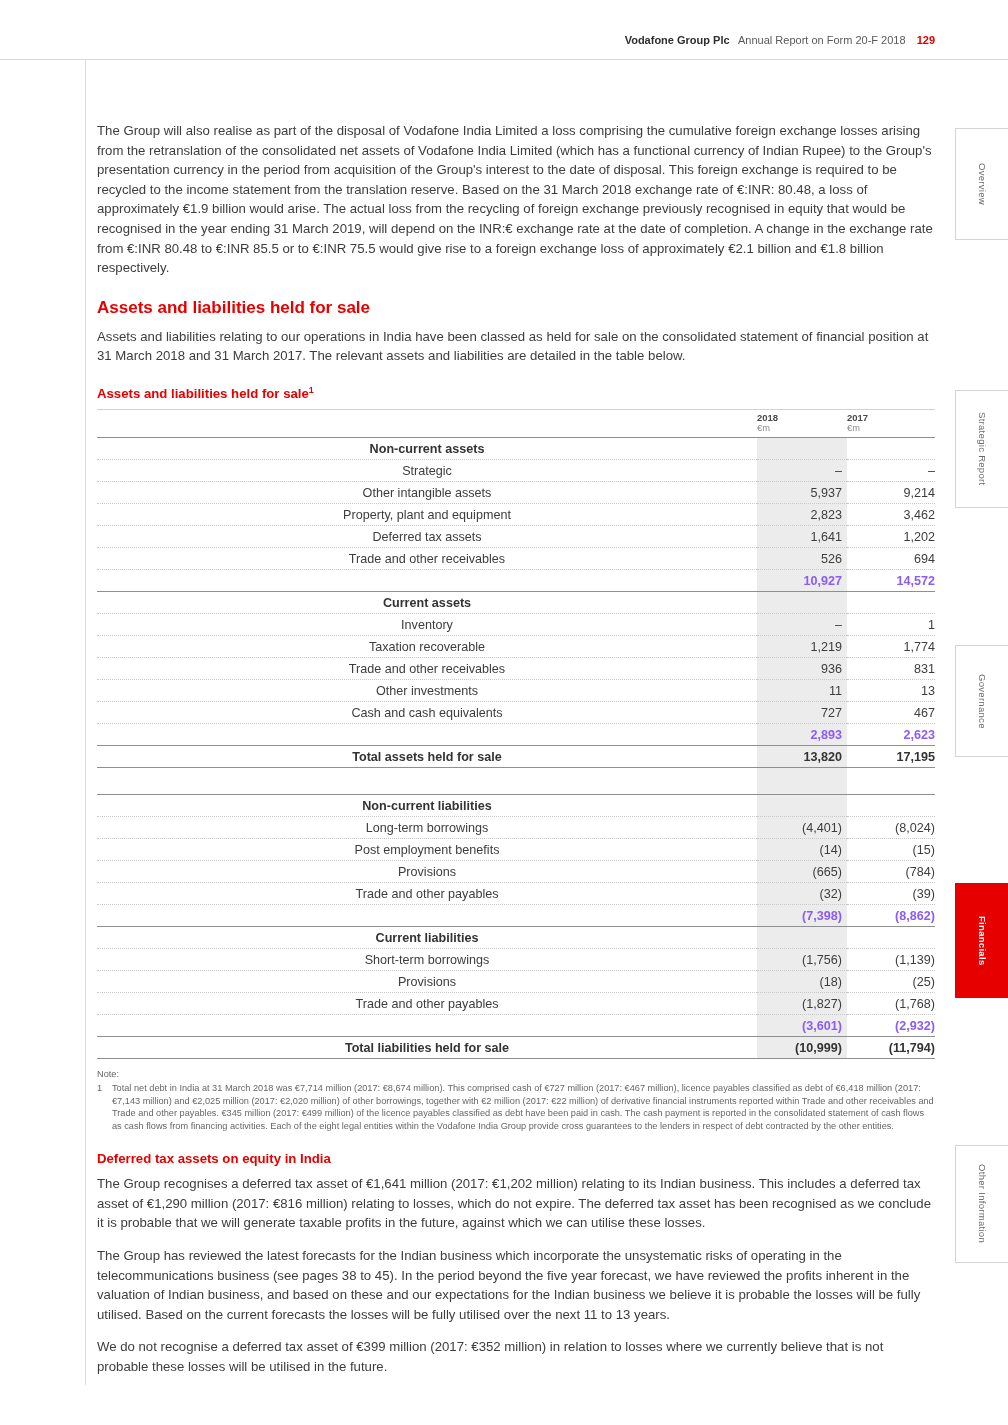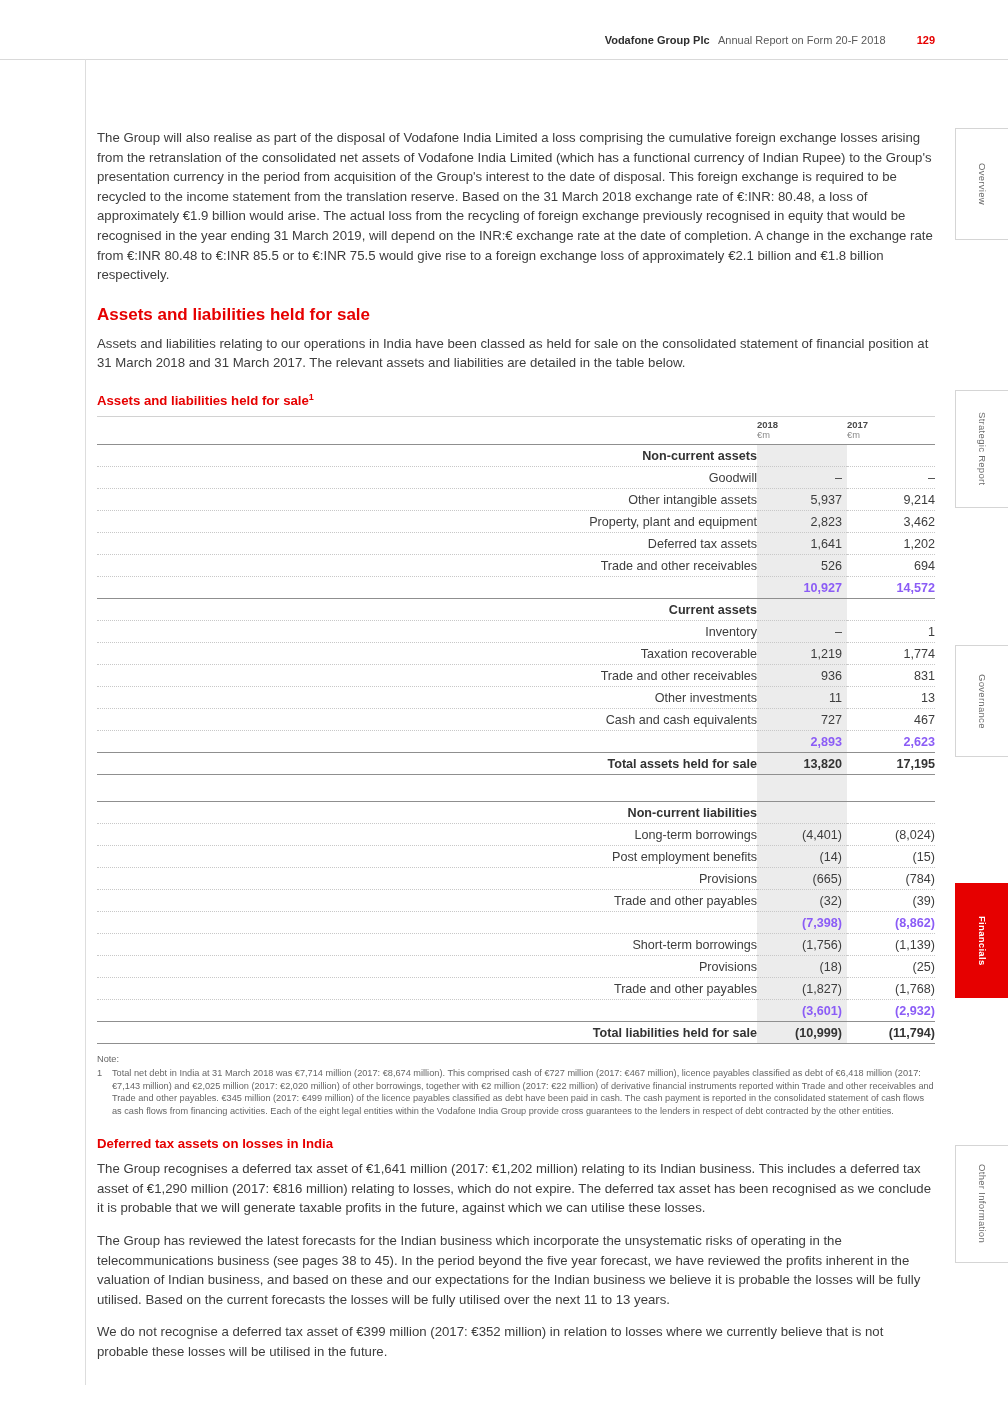--- a/index.html
+++ b/index.html
@@ -12,21 +12,21 @@
     overflow:hidden;
   }
   .page { position:relative; width:1008px; height:1425px; background:#fff; }
 
   
   .top-header {
     position:absolute; top:34px; right:73px;
     font-size:11px; color:#555; white-space:nowrap;
   }
   .top-header .brand { font-weight:bold; color:#2e2e2e; margin-right:6px; }
-  .top-header .report { color:#5a5a5a; margin-right:28px; }
+  .top-header .report { color:#5a5a5a; margin-right:8px; }
   .top-header .pagenum { color:#e60000; font-weight:bold; }
   .top-rule { position:absolute; top:59px; left:0; width:1008px; height:1px; background:#d9d9d9; }
   .left-rule { position:absolute; top:59px; left:85px; width:1px; height:1326px; background:#dddddd; }
 
   
   .side-tabs { position:absolute; top:0; right:0; width:53px; height:1425px; }
   .side-tab {
     position:absolute; right:0; width:53px;
     border:1px solid #d5d5d5; border-right:none;
     background:#ffffff;
@@ -35,37 +35,37 @@
     font-size:9.5px; letter-spacing:0.3px; color:#6b6b6b;
   }
   .side-tab.active { background:#e60000; border-color:#e60000; color:#ffffff; font-weight:bold; }
   .tab-0 { top:128px;  height:112px; }
   .tab-1 { top:390px;  height:118px; }
   .tab-2 { top:645px;  height:112px; }
   .tab-3 { top:883px;  height:115px; }
   .tab-4 { top:1145px; height:118px; }
 
   
-  main { position:absolute; left:97px; top:7px; width:838px; padding-top:121px; }
+  main { position:absolute; left:97px; top:0; width:838px; padding-top:121px; }
   p.body { font-size:13.2px; line-height:19.6px; color:#3d3d3d; margin-bottom:13px; }
   h2.red-lg { color:#e60000; font-size:17px; font-weight:bold; margin:20px 0 9px; }
   h3.red-sm { color:#e60000; font-size:13.2px; font-weight:bold; margin:19px 0 8px; }
   h3.red-sm sup { font-size:9px; }
 
   
   table.hfs { width:100%; border-collapse:collapse; color:#3d3d3d; margin-top:2px; }
   table.hfs th {
     font-weight:normal; text-align:left; vertical-align:bottom;
     font-size:9.3px; color:#777; padding:2px 0 4px;
     border-top:1px solid #d2d2d2;
   }
   table.hfs th .yr { font-weight:bold; color:#4a4a4a; font-size:9.5px; }
   table.hfs th .unit { color:#8a8a8a; }
   table.hfs td { font-size:12.6px; padding:3.5px 0; vertical-align:bottom; }
-  .c-label { text-align:right; }
+  .c-label { text-align:center; }
   .c-2018 { width:90px; text-align:right; padding-right:5px !important; }
   td.c-2018 { background:#ececec; }
   th.c-2018 { background:transparent; }
   .c-2017 { width:88px; text-align:right; }
 
   tr.row-section td { font-weight:bold; color:#333; border-top:1px solid #8f8f8f; }
   tr.row-data td { border-top:1px dotted #c8c8c8; }
   tr.row-subtotal td { border-top:1px dotted #c8c8c8; font-weight:bold; color:#8b5cf6; }
   tr.row-total td { border-top:1px solid #8f8f8f; border-bottom:1px solid #8f8f8f; font-weight:bold; color:#333; }
   tr.row-spacer td { height:27px; padding:0; }
@@ -121,21 +121,21 @@
           </th>
         </tr>
       </thead>
       <tbody>
           <tr class="row-section">
             <td class="c-label">Non-current assets</td>
             <td class="c-2018"></td>
             <td class="c-2017"></td>
           </tr>
           <tr class="row-data">
-            <td class="c-label">Goodwill</td>
+            <td class="c-label">Strategic</td>
             <td class="c-2018">–</td>
             <td class="c-2017">–</td>
           </tr>
           <tr class="row-data">
             <td class="c-label">Other intangible assets</td>
             <td class="c-2018">5,937</td>
             <td class="c-2017">9,214</td>
           </tr>
           <tr class="row-data">
             <td class="c-label">Property, plant and equipment</td>
@@ -224,20 +224,25 @@
           </tr>
           <tr class="row-data">
             <td class="c-label">Trade and other payables</td>
             <td class="c-2018">(32)</td>
             <td class="c-2017">(39)</td>
           </tr>
           <tr class="row-subtotal">
             <td class="c-label"></td>
             <td class="c-2018">(7,398)</td>
             <td class="c-2017">(8,862)</td>
+          </tr>
+          <tr class="row-section">
+            <td class="c-label">Current liabilities</td>
+            <td class="c-2018"></td>
+            <td class="c-2017"></td>
           </tr>
           <tr class="row-data">
             <td class="c-label">Short-term borrowings</td>
             <td class="c-2018">(1,756)</td>
             <td class="c-2017">(1,139)</td>
           </tr>
           <tr class="row-data">
             <td class="c-label">Provisions</td>
             <td class="c-2018">(18)</td>
             <td class="c-2017">(25)</td>
@@ -261,19 +266,19 @@
     </table>
 
     <div class="note">
       <div class="note-label">Note:</div>
       <div class="note-item">
         <span class="note-num">1</span>
         <span class="note-text">Total net debt in India at 31 March 2018 was €7,714 million (2017: €8,674 million). This comprised cash of €727 million (2017: €467 million), licence payables classified as debt of €6,418 million (2017: €7,143 million) and €2,025 million (2017: €2,020 million) of other borrowings, together with €2 million (2017: €22 million) of derivative financial instruments reported within Trade and other receivables and Trade and other payables. €345 million (2017: €499 million) of the licence payables classified as debt have been paid in cash. The cash payment is reported in the consolidated statement of cash flows as cash flows from financing activities. Each of the eight legal entities within the Vodafone India Group provide cross guarantees to the lenders in respect of debt contracted by the other entities.</span>
       </div>
     </div>
 
-    <h3 class="red-sm">Deferred tax assets on losses in India</h3>
+    <h3 class="red-sm">Deferred tax assets on equity in India</h3>
     <p class="body">The Group recognises a deferred tax asset of €1,641 million (2017: €1,202 million) relating to its Indian business. This includes a deferred tax asset of €1,290 million (2017: €816 million) relating to losses, which do not expire. The deferred tax asset has been recognised as we conclude it is probable that we will generate taxable profits in the future, against which we can utilise these losses.</p>
     <p class="body">The Group has reviewed the latest forecasts for the Indian business which incorporate the unsystematic risks of operating in the telecommunications business (see pages 38 to 45). In the period beyond the five year forecast, we have reviewed the profits inherent in the valuation of Indian business, and based on these and our expectations for the Indian business we believe it is probable the losses will be fully utilised. Based on the current forecasts the losses will be fully utilised over the next 11 to 13 years.</p>
     <p class="body">We do not recognise a deferred tax asset of €399 million (2017: €352 million) in relation to losses where we currently believe that is not probable these losses will be utilised in the future.</p>
 
   </main>
 </div>
 
 </body></html>

